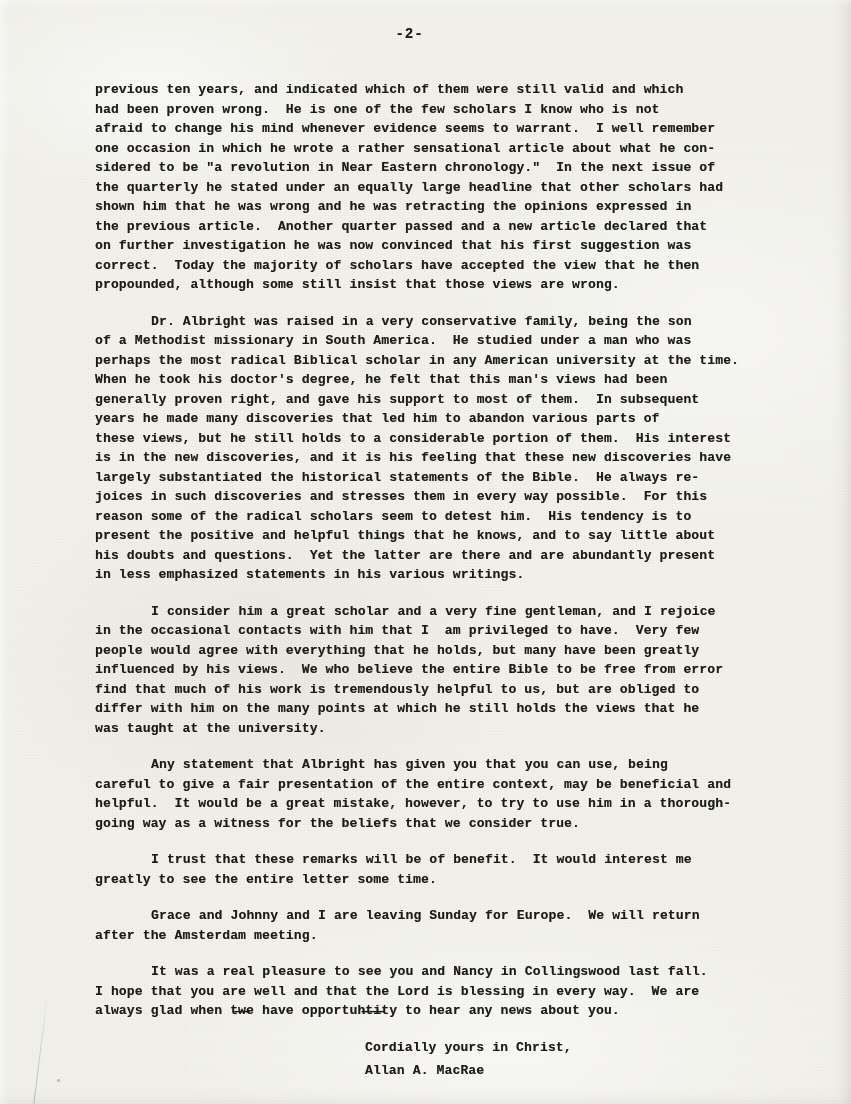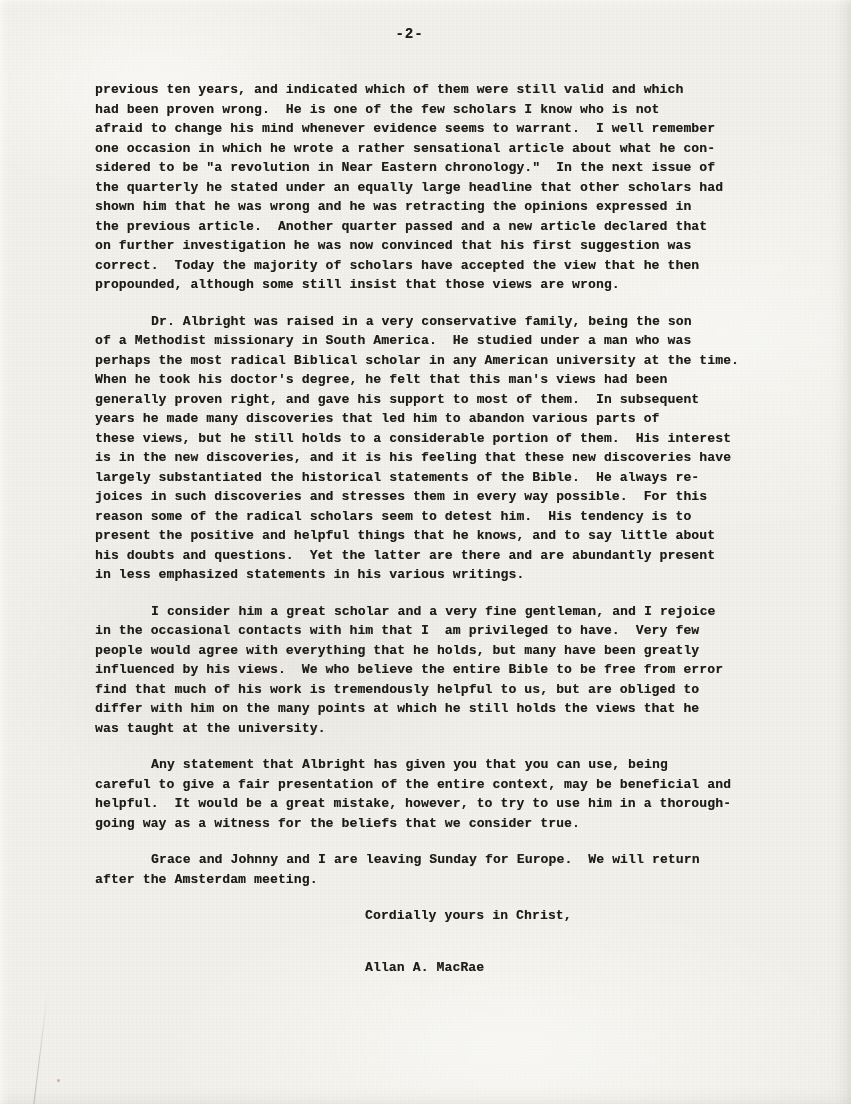--- a/index.html
+++ b/index.html
@@ -50,21 +50,21 @@
   }
   .para {
     margin: 0 0 17px 0;
     white-space: pre;
     text-indent: 0;
   }
   .para.indent {
     text-indent: 56px;
   }
   .closing {
-    margin: 0 0 32px 270px;
+    margin: 0 0 4px 270px;
     white-space: pre;
   }
   .signature {
     margin: 0 0 12px 270px;
     white-space: pre;
   }
   .scan-crease {
     position: absolute;
     left: 40px;
     bottom: -6px;
@@ -120,22 +120,27 @@
 in the occasional contacts with him that I  am privileged to have.  Very few
 people would agree with everything that he holds, but many have been greatly
 influenced by his views.  We who believe the entire Bible to be free from error
 find that much of his work is tremendously helpful to us, but are obliged to
 differ with him on the many points at which he still holds the views that he
 was taught at the university.</p>
         <p class="para indent">Any statement that Albright has given you that you can use, being
 careful to give a fair presentation of the entire context, may be beneficial and
 helpful.  It would be a great mistake, however, to try to use him in a thorough-
 going way as a witness for the beliefs that we consider true.</p>
+        <p class="para indent">I trust that these remarks will be of benefit.  It would interest me
+greatly to see the entire letter some time.</p>
         <p class="para indent">Grace and Johnny and I are leaving Sunday for Europe.  We will return
 after the Amsterdam meeting.</p>
+        <p class="para indent">It was a real pleasure to see you and Nancy in Collingswood last fall.
+I hope that you are well and that the Lord is blessing in every way.  We are
+always glad when t̶w̶e have opportuh̶t̶i̶ty to hear any news about you.</p>
       </div>
     <div class="closing">Cordially yours in Christ,</div>
     <div class="signature">Allan A. MacRae</div>
   </div>
 
   <div class="scan-crease"></div>
   <div class="scan-speck"></div>
 </div>
 
 </body></html>

